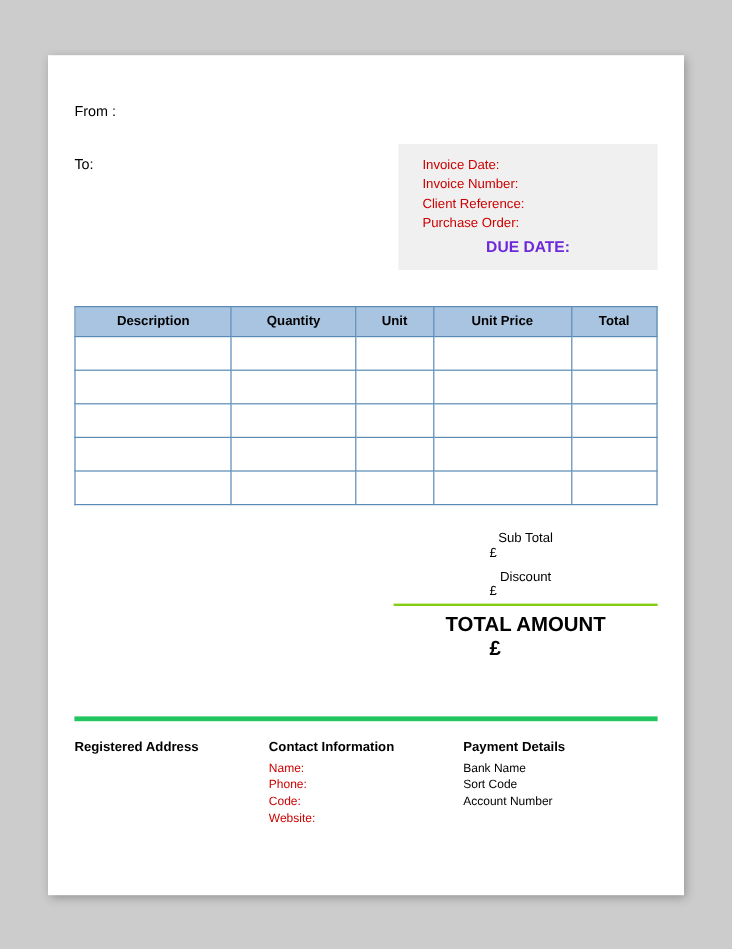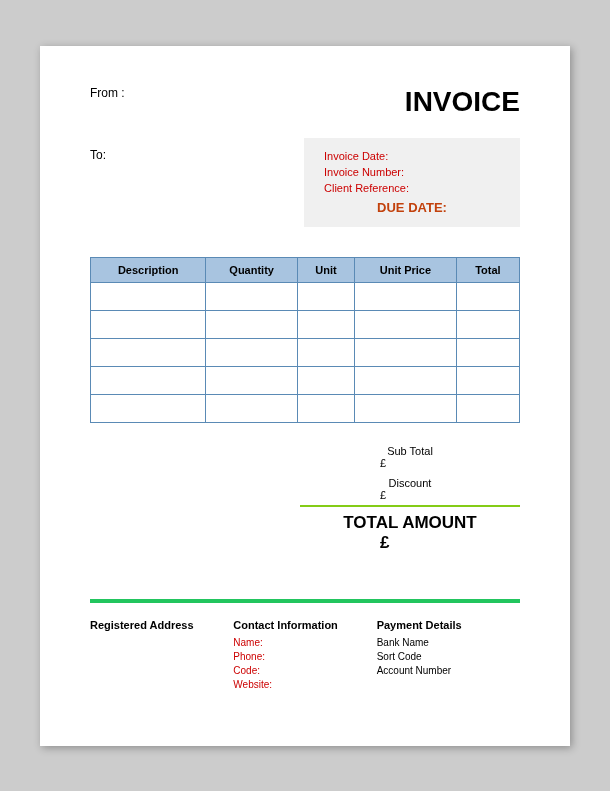--- a/index.html
+++ b/index.html
@@ -9,21 +9,21 @@
       justify-content: center;
       align-items: center;
       min-height: 100vh;
       font-family: Arial, sans-serif;
       font-size: 11px;
     }
     .page {
       background: #fff;
       width: 530px;
       min-height: 700px;
-      padding: 40px 50px;
+      padding: 40px 22px;
       box-shadow: 2px 2px 8px rgba(0,0,0,0.3);
       position: relative;
     }
     
     .header {
       display: flex;
       justify-content: space-between;
       align-items: flex-start;
       margin-bottom: 20px;
     }
@@ -66,21 +66,21 @@
       min-width: 80px;
     }
     .due-date-row {
       display: flex;
       justify-content: center;
       margin-top: 6px;
     }
     .due-date-label {
       font-weight: bold;
       font-size: 13px;
-      color: #c2410c;
+      color: #6d28d9;
     }
     
     .items-table {
       width: 100%;
       border-collapse: collapse;
       margin-bottom: 20px;
     }
     .items-table thead tr {
       background: #a8c4e0;
     }
@@ -168,36 +168,39 @@
       margin-bottom: 3px;
     }
   </style>
 </head>
 <body>
 
 <div class="page">
 
   <div class="header">
     <div class="from-label">From :</div>
-    <div class="invoice-title">INVOICE</div>
   </div>
 
   <div class="info-section">
     <div class="to-label">To:</div>
     <div class="info-box">
       <div class="info-row">
         <span class="info-label">Invoice Date:</span>
         <span class="info-value"></span>
       </div>
       <div class="info-row">
         <span class="info-label">Invoice Number:</span>
         <span class="info-value"></span>
       </div>
       <div class="info-row">
         <span class="info-label">Client Reference:</span>
+        <span class="info-value"></span>
+      </div>
+      <div class="info-row">
+        <span class="info-label">Purchase Order:</span>
         <span class="info-value"></span>
       </div>
       <div class="due-date-row">
         <span class="due-date-label">DUE DATE:</span>
       </div>
     </div>
   </div>
 
   <table class="items-table">
     <thead>

